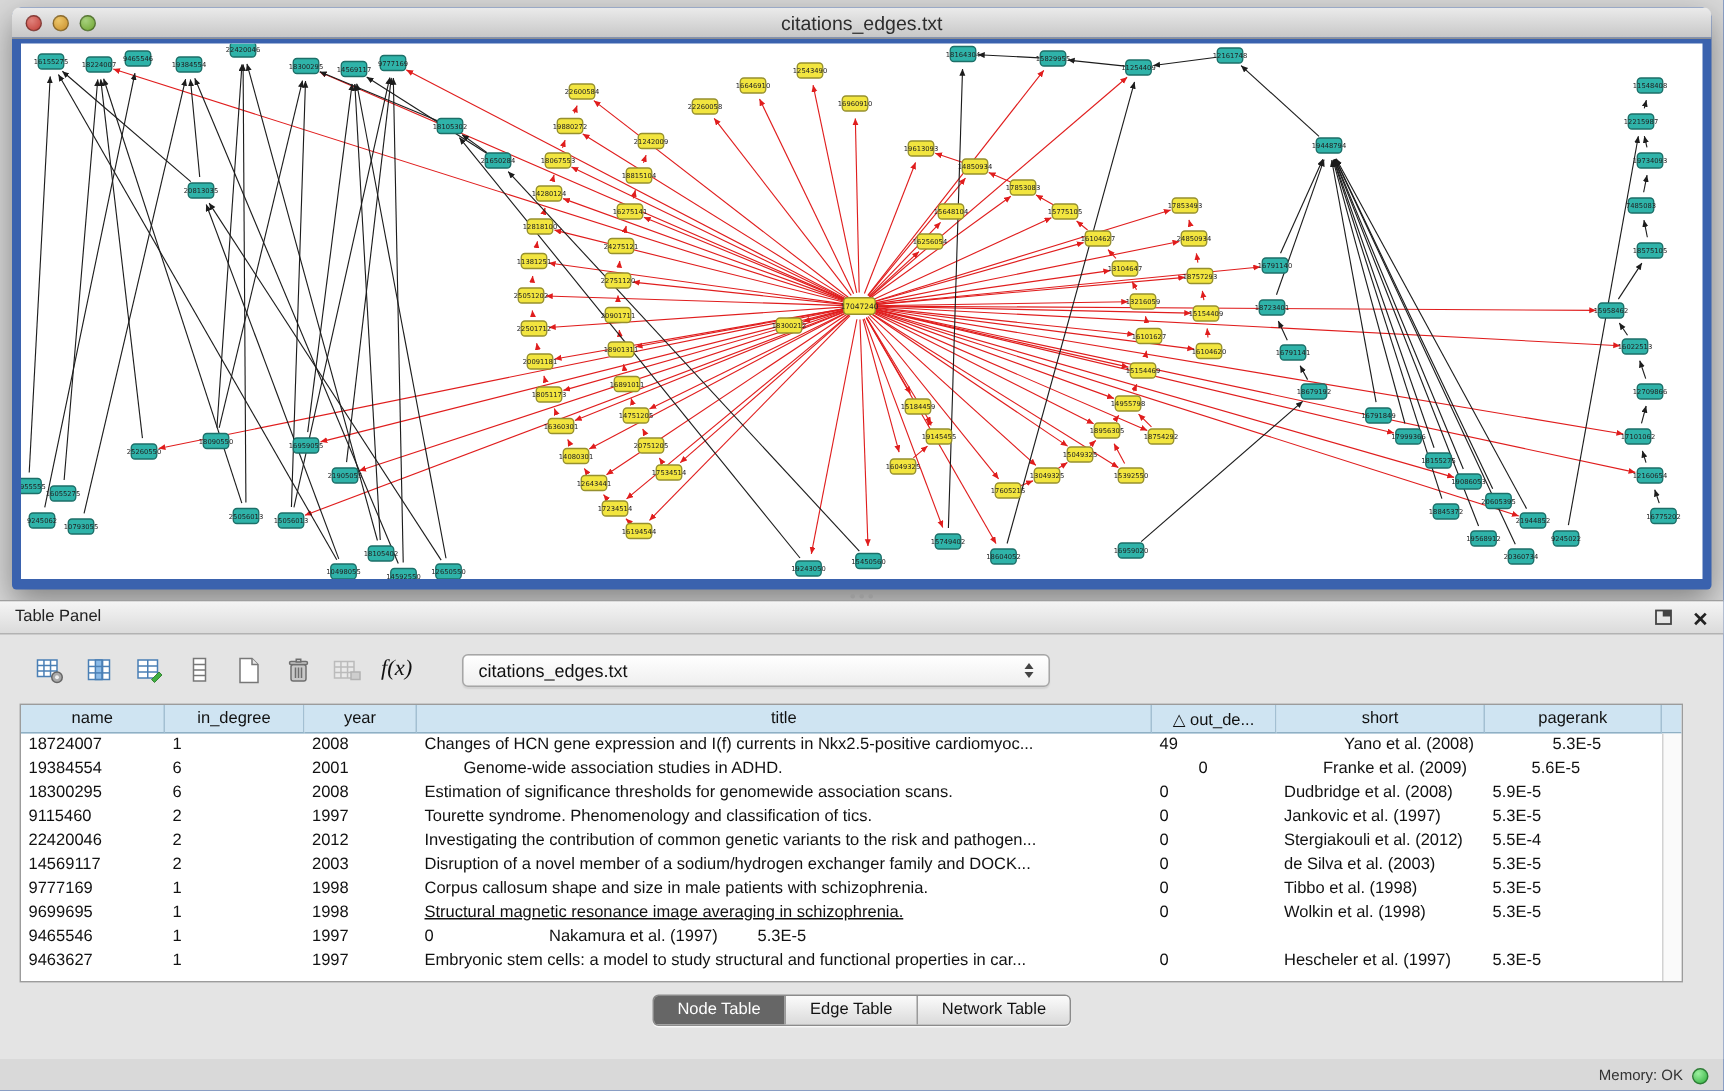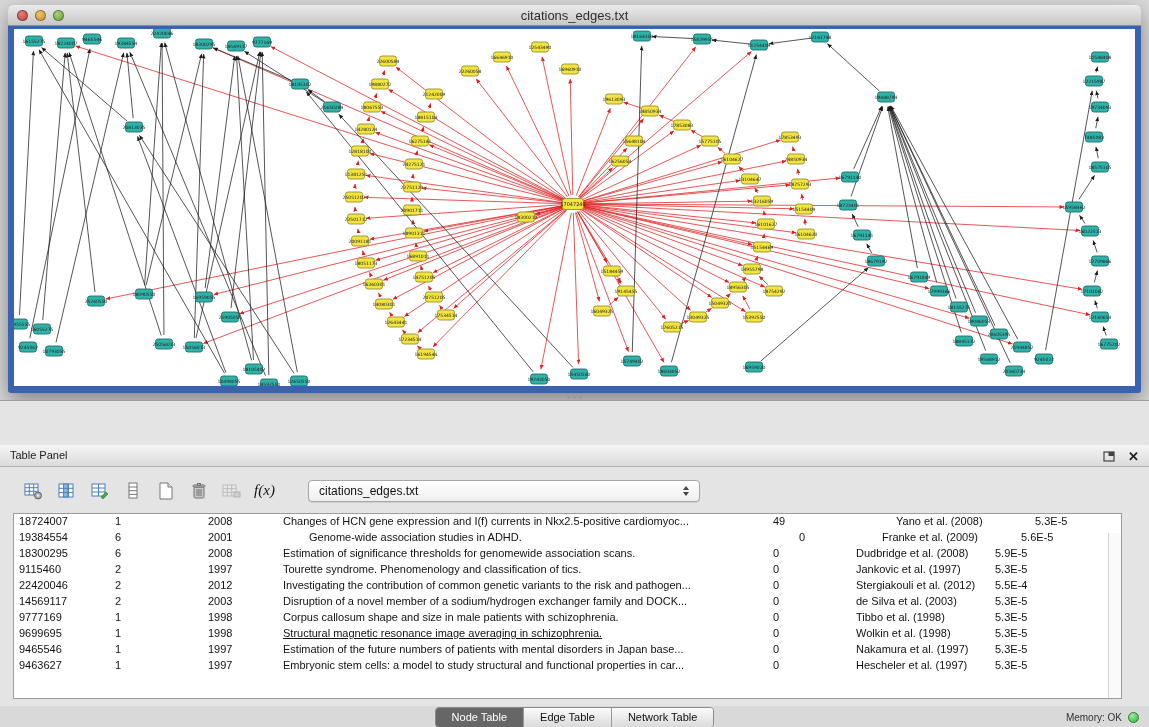--- a/index.html
+++ b/index.html
@@ -41,21 +41,21 @@
   }
   #splitter i { width:3px; height:3px; background:#9a9a9a; border-radius:50%; }
 
   
   #table-panel {
     position:absolute; left:0; top:400px; width:1149px; height:306px;
     background:#e4e4e4; border-top:1px solid #9f9f9f;
   }
   .panel-header {
     height:22px; background:linear-gradient(#f5f5f5,#dbdbdb);
-    border-bottom:1px solid #b2b2b2; position:relative;margin-top:44px;
+    border-bottom:1px solid #b2b2b2; position:relative;
   }
   .panel-title { position:absolute; left:10px; top:4px; font-size:11px; color:#222; }
   .panel-header-icons { position:absolute; right:10px; top:3px; display:flex; gap:12px; align-items:center; }
   .close-x { font-size:13px; font-weight:bold; color:#222; line-height:14px; }
 
   .toolbar { display:flex; align-items:center; padding:11px 0 0 20px; height:36px; }
   .tool-btn { width:27px; height:26px; display:flex; align-items:center; justify-content:center; margin-right:6px; border-radius:4px; }
   .fx-btn  { font-family:"Liberation Serif", serif; font-style:italic; font-size:15px; color:#111; }
   .dropdown {
     margin-left:24px; width:392px; height:22px;
@@ -859,20 +859,30 @@
     <div class="dropdown">
       <span class="dropdown-text">citations_edges.txt</span>
       <span class="dropdown-arrows">
           <span class="arr-up"></span>
           <span class="arr-down"></span>
         </span>
     </div>
   </div>
 
   <div class="table-wrap">
+    <div class="thead" id="thead">
+        <div class="th" style="width: 96px;">name</div>
+        <div class="th" style="width: 93px;">in_degree</div>
+        <div class="th" style="width: 75px;">year</div>
+        <div class="th" style="width: 490px;">title</div>
+        <div class="th" style="width: 83px;">△ out_de...</div>
+        <div class="th" style="width: 139px;">short</div>
+        <div class="th" style="width: 118px;">pagerank</div>
+        <div class="th" style="flex: 1 1 0%; border-right: none;"></div>
+      </div>
     <div id="tbody">
         <div class="tr">
           <div class="td" style="width: 96px;">18724007</div>
           <div class="td" style="width: 93px;">1</div>
           <div class="td" style="width: 75px;">2008</div>
           <div class="td" style="width: 490px;">Changes of HCN gene expression and I(f) currents in Nkx2.5-positive cardiomyoc...</div>
           <div class="td" style="width: 83px;">49</div>
           <div class="td" style="width: 139px; margin-left: 40px;">Yano et al. (2008)</div>
           <div class="td" style="width: 118px;">5.3E-5</div>
         </div>
@@ -936,21 +946,20 @@
           <div class="td" style="width: 75px;">1998</div>
           <div class="td" style="width: 490px; text-decoration: underline;">Structural magnetic resonance image averaging in schizophrenia.</div>
           <div class="td" style="width: 83px;">0</div>
           <div class="td" style="width: 139px;">Wolkin et al. (1998)</div>
           <div class="td" style="width: 118px;">5.3E-5</div>
         </div>
         <div class="tr">
           <div class="td" style="width: 96px;">9465546</div>
           <div class="td" style="width: 93px;">1</div>
           <div class="td" style="width: 75px;">1997</div>
-          <div class="td" style="width: 490px;">Estimation of the future numbers of patients with mental disorders in Japan base...</div>
           <div class="td" style="width: 83px;">0</div>
           <div class="td" style="width: 139px;">Nakamura et al. (1997)</div>
           <div class="td" style="width: 118px;">5.3E-5</div>
         </div>
         <div class="tr">
           <div class="td" style="width: 96px;">9463627</div>
           <div class="td" style="width: 93px;">1</div>
           <div class="td" style="width: 75px;">1997</div>
           <div class="td" style="width: 490px;">Embryonic stem cells: a model to study structural and functional properties in car...</div>
           <div class="td" style="width: 83px;">0</div>

